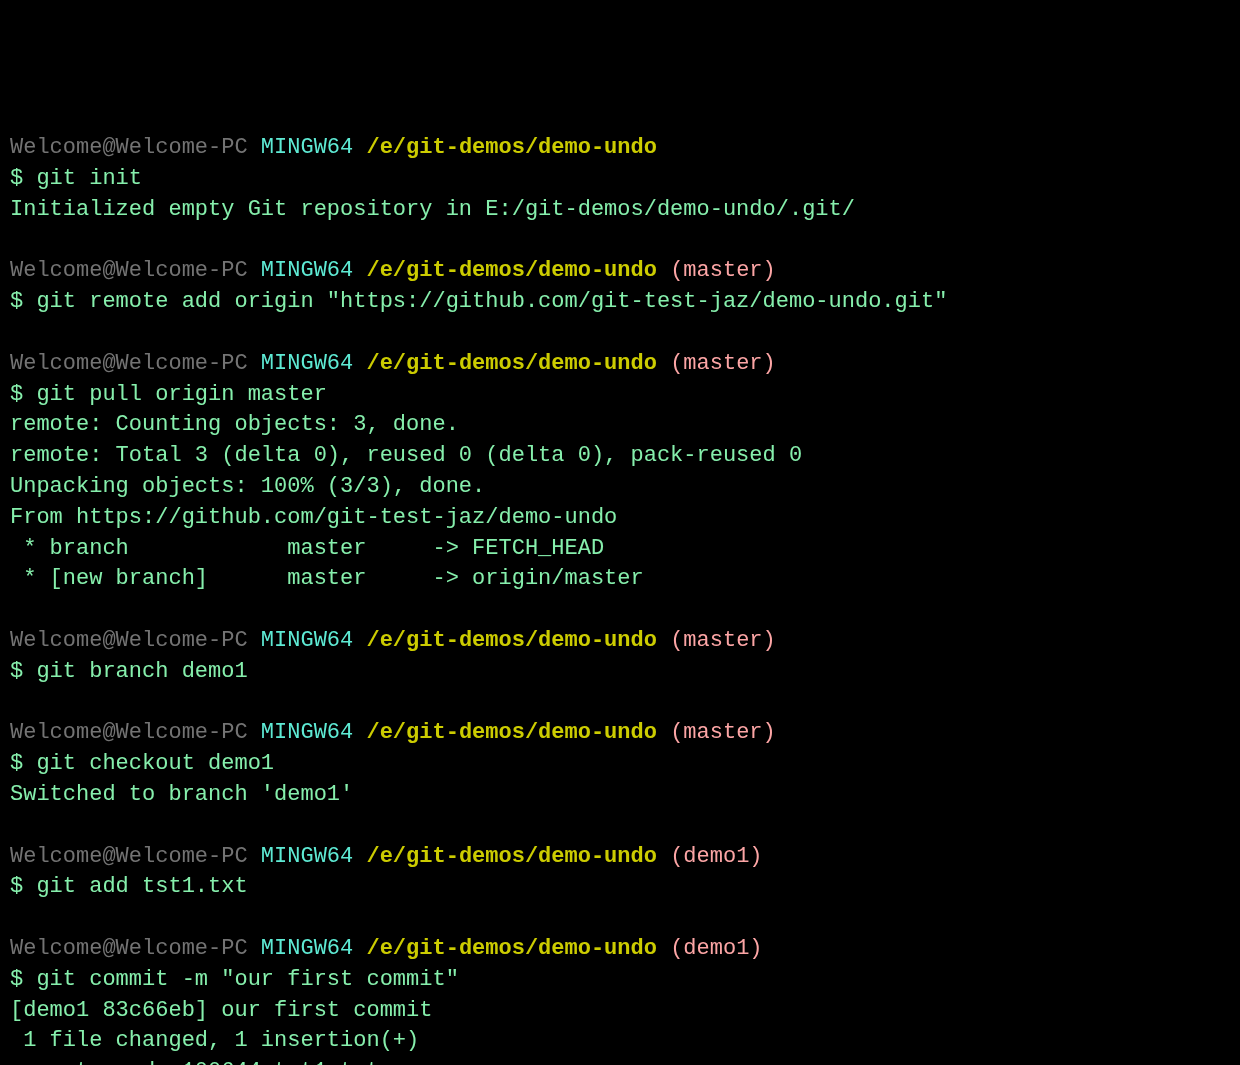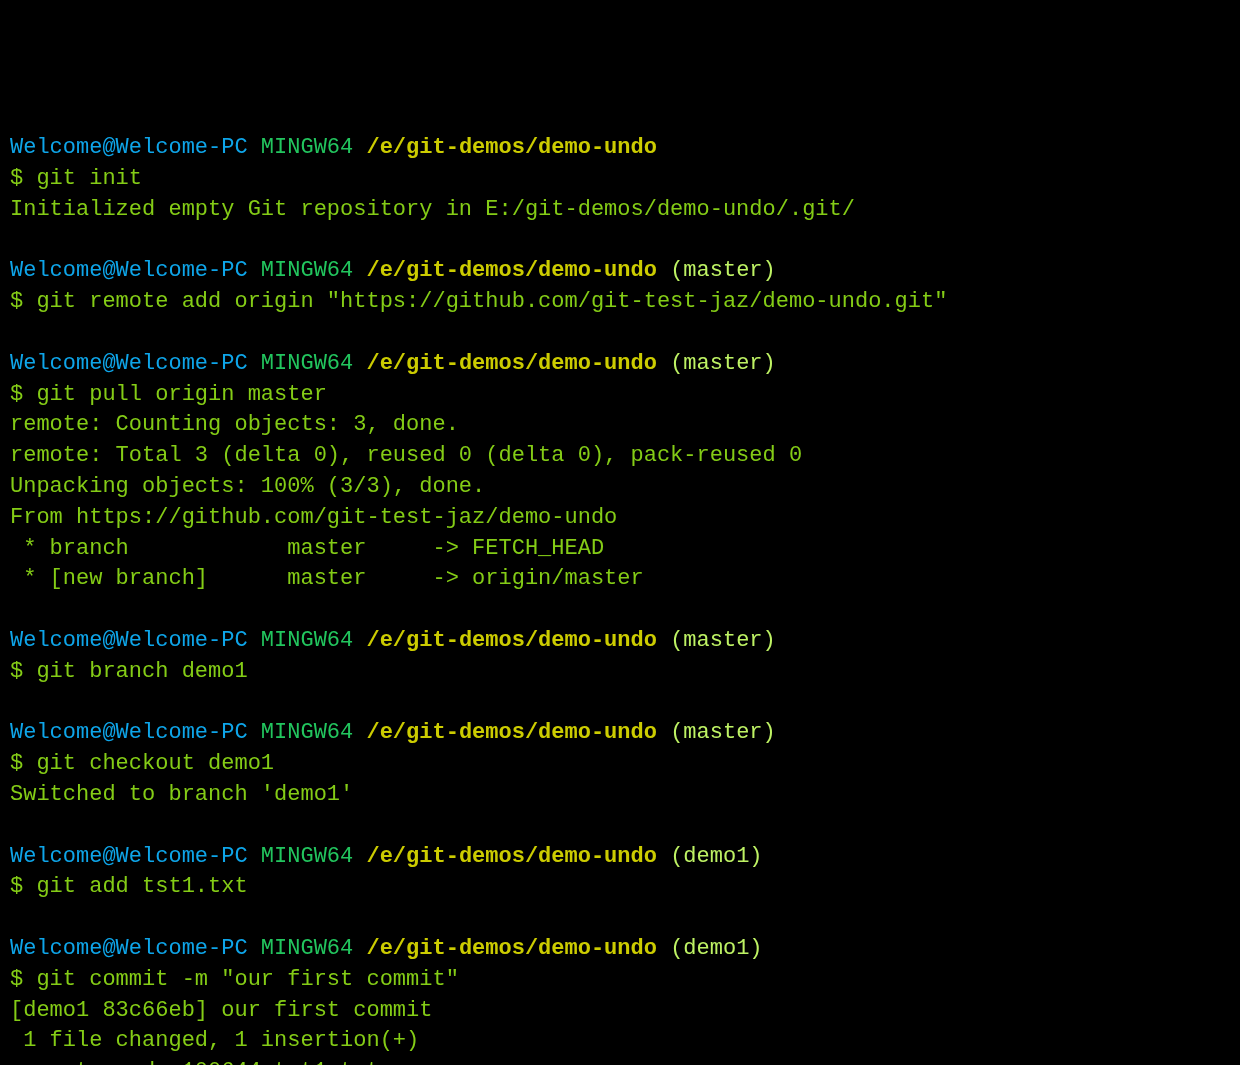--- a/index.html
+++ b/index.html
@@ -12,25 +12,25 @@
       color: #ffffff;
       font-family: 'Consolas', 'Courier New', monospace;
       font-size: 22px;
       line-height: 1.4;
       padding: 10px;
       width: 1240px;
       height: 1065px;
       white-space: pre;
       overflow: hidden;
     }
-    .green { color: #0ea5e9; text-align: center; }
-    .magenta { color: #22c55e; }
+    .green { color: #737373; text-align: center; }
+    .magenta { color: #5eead4; }
     .yellow { color: #cccc00; font-weight: bold; }
-    .cyan { color: #bef264; }
-    .white { color: #84cc16; }
+    .cyan { color: #fca5a5; }
+    .white { color: #86efac; }
     .line { display: block; }
   </style>
 </head>
 <body>
 
 
 
 <div id="terminal"><span class="line"><span class="green">Welcome@Welcome-PC</span> <span class="magenta">MINGW64</span> <span class="yellow">/e/git-demos/demo-undo</span></span><span class="line white">$ git init</span><span class="line white">Initialized empty Git repository in E:/git-demos/demo-undo/.git/</span><span class="line"> </span><span class="line"><span class="green">Welcome@Welcome-PC</span> <span class="magenta">MINGW64</span> <span class="yellow">/e/git-demos/demo-undo</span> <span class="cyan">(master)</span></span><span class="line white">$ git remote add origin "https://github.com/git-test-jaz/demo-undo.git"</span><span class="line"> </span><span class="line"><span class="green">Welcome@Welcome-PC</span> <span class="magenta">MINGW64</span> <span class="yellow">/e/git-demos/demo-undo</span> <span class="cyan">(master)</span></span><span class="line white">$ git pull origin master</span><span class="line white">remote: Counting objects: 3, done.</span><span class="line white">remote: Total 3 (delta 0), reused 0 (delta 0), pack-reused 0</span><span class="line white">Unpacking objects: 100% (3/3), done.</span><span class="line white">From https://github.com/git-test-jaz/demo-undo</span><span class="line white"> * branch            master     -&gt; FETCH_HEAD</span><span class="line white"> * [new branch]      master     -&gt; origin/master</span><span class="line"> </span><span class="line"><span class="green">Welcome@Welcome-PC</span> <span class="magenta">MINGW64</span> <span class="yellow">/e/git-demos/demo-undo</span> <span class="cyan">(master)</span></span><span class="line white">$ git branch demo1</span><span class="line"> </span><span class="line"><span class="green">Welcome@Welcome-PC</span> <span class="magenta">MINGW64</span> <span class="yellow">/e/git-demos/demo-undo</span> <span class="cyan">(master)</span></span><span class="line white">$ git checkout demo1</span><span class="line white">Switched to branch 'demo1'</span><span class="line"> </span><span class="line"><span class="green">Welcome@Welcome-PC</span> <span class="magenta">MINGW64</span> <span class="yellow">/e/git-demos/demo-undo</span> <span class="cyan">(demo1)</span></span><span class="line white">$ git add tst1.txt</span><span class="line"> </span><span class="line"><span class="green">Welcome@Welcome-PC</span> <span class="magenta">MINGW64</span> <span class="yellow">/e/git-demos/demo-undo</span> <span class="cyan">(demo1)</span></span><span class="line white">$ git commit -m "our first commit"</span><span class="line white">[demo1 83c66eb] our first commit</span><span class="line white"> 1 file changed, 1 insertion(+)</span><span class="line white"> create mode 100644 tst1.txt</span></div>
 
 

